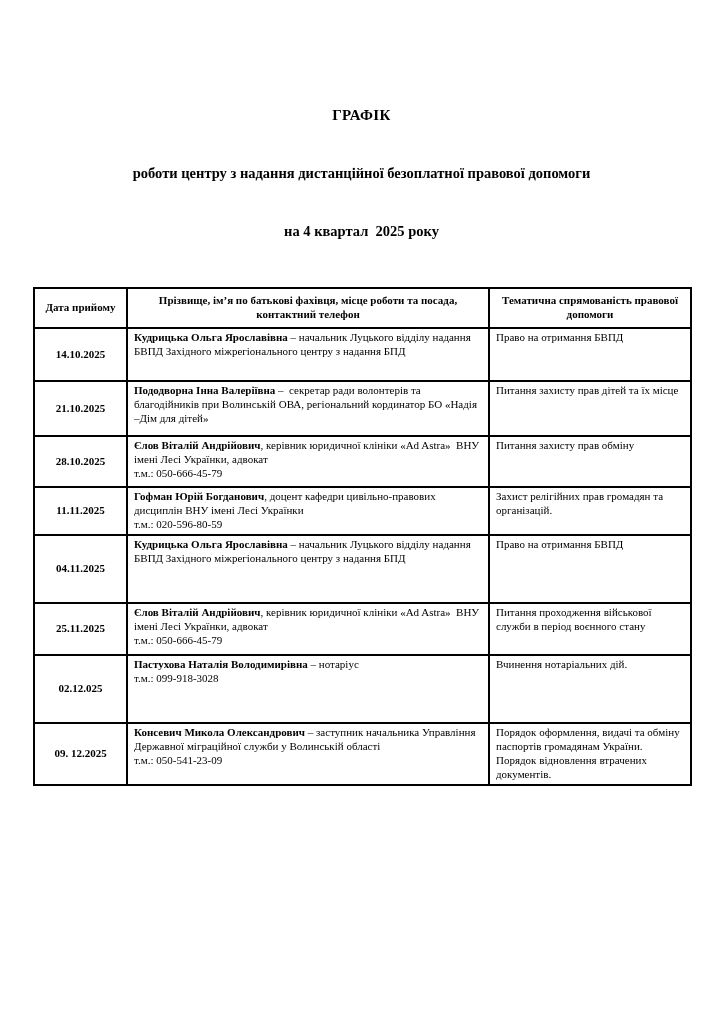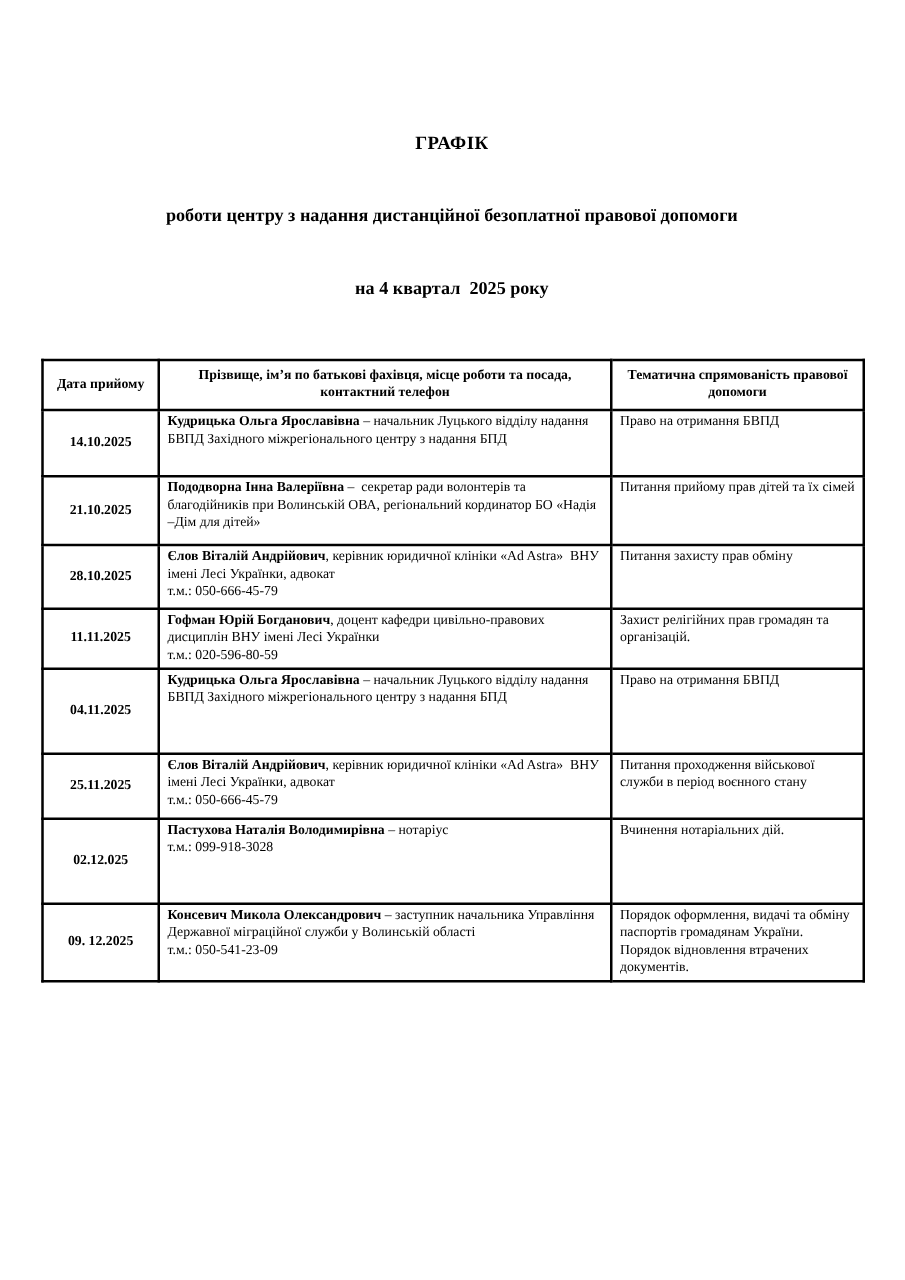--- a/index.html
+++ b/index.html
@@ -66,21 +66,21 @@
     <tbody>
     <tr>
       <td class="col-date"><span>14.10.2025</span></td>
       <td class="col-person"><span class="bold">Кудрицька Ольга Ярославівна</span><span> – начальник Луцького відділу надання БВПД Західного міжрегіонального центру з надання БПД</span></td>
       <td class="col-topic"><span>Право на отримання БВПД</span></td>
     </tr>
 
     <tr>
       <td class="col-date"><span>21.10.2025</span></td>
       <td class="col-person"><span class="bold">Пододворна Інна Валеріївна</span><span> –  секретар ради волонтерів та благодійників при Волинській ОВА, регіональний кординатор БО «Надія –Дім для дітей»</span></td>
-      <td class="col-topic"><span>Питання прийому прав дітей та їх сімей</span></td>
+      <td class="col-topic"><span>Питання захисту прав дітей та їх місце</span></td>
     </tr>
 
     <tr>
       <td class="col-date"><span>28.10.2025</span></td>
       <td class="col-person"><span class="bold">Єлов Віталій Андрійович</span><span>, керівник юридичної клініки «Ad Astra»  ВНУ імені Лесі Українки, адвокат
 т.м.: 050-666-45-79</span></td>
       <td class="col-topic"><span>Питання захисту прав обміну</span></td>
     </tr>
 
 

